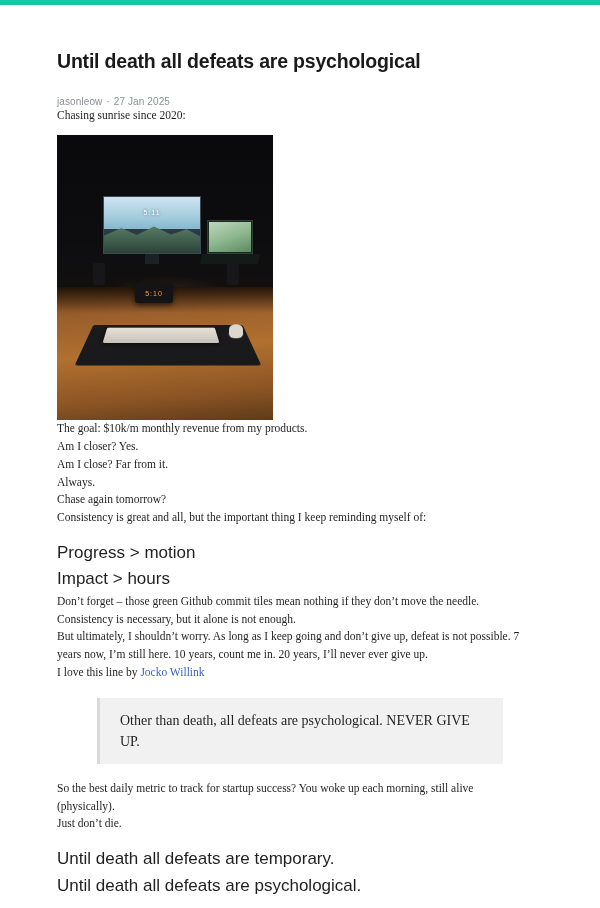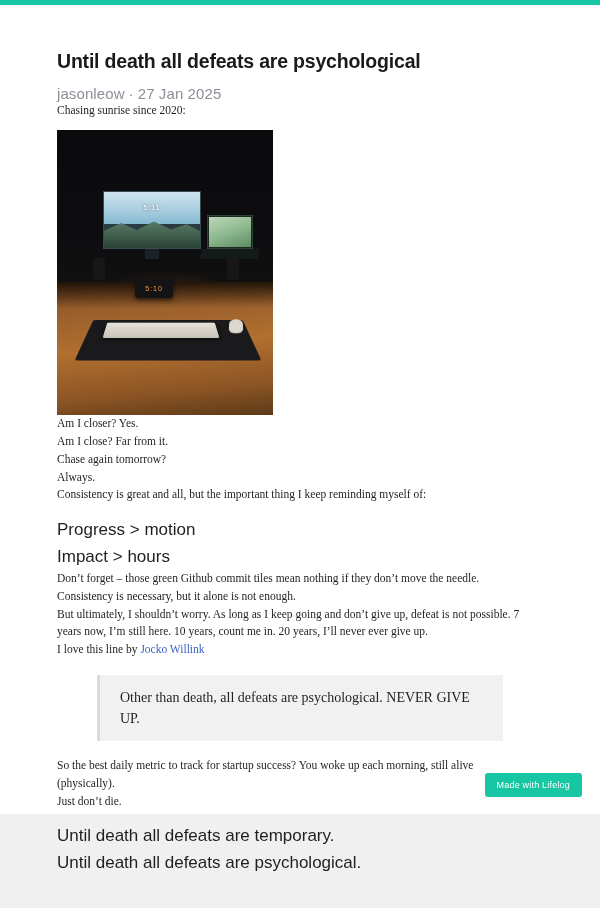--- a/index.html
+++ b/index.html
@@ -10,21 +10,21 @@
   body {
     width: 600px;
     height: 908px;
     background: #f0f0f0;
     font-family: "Liberation Serif", serif;
     overflow: hidden;
   }
   .page {
     position: relative;
     width: 600px;
-    height: 814px;
+    height: 908px;
     background: #ffffff;
   }
   .top-bar {
     height: 5px;
     width: 100%;
     background: #17c6a3;
   }
   .content {
     padding: 0 57px;
   }
@@ -32,23 +32,23 @@
     font-family: "Liberation Sans", sans-serif;
     font-size: 19.5px;
     font-weight: bold;
     color: #1a1a1a;
     letter-spacing: -0.2px;
     margin: 44px 0 0 0;
     line-height: 1.3;
   }
   .meta {
     font-family: "Liberation Sans", sans-serif;
-    font-size: 15px;
+    font-size: 10px;
     color: #8a8f98;
-    margin-top: 11px;
+    margin-top: 22px;
     letter-spacing: 0.1px;
   }
   .meta .sep {
     margin: 0 4px;
   }
   p.body-text, div.body-text {
     font-family: "Liberation Serif", serif;
     font-size: 11.5px;
     color: #1f1f1f;
     line-height: 1.55;
@@ -259,24 +259,25 @@
       <div class="speaker-l"></div>
       <div class="speaker-r"></div>
       <div class="clock-box">
         <div class="digits">5:10</div>
       </div>
       <div class="mat"></div>
       <div class="keyboard"></div>
       <div class="mouse"></div>
     </div>
 
+    <p class="body-text gap-18">The goal: $10k/m monthly revenue from my products.</p>
     <p class="body-text gap-12">Am I closer? Yes.</p>
     <p class="body-text gap-12">Am I close? Far from it.</p>
+    <p class="body-text gap-12">Always.</p>
     <p class="body-text gap-12">Chase again tomorrow?</p>
-    <p class="body-text gap-12">Always.</p>
     <p class="body-text gap-12">Consistency is great and all, but the important thing I keep reminding myself of:</p>
 
     <div class="gap-12">
       <div class="list-line">Progress &gt; motion</div>
       <div class="list-line">Impact &gt; hours</div>
     </div>
 
     <p class="body-text gap-12">Don’t forget – those green Github commit tiles mean nothing if they don’t move the needle. Consistency is necessary, but it alone is not enough.</p>
     <p class="body-text gap-12">But ultimately, I shouldn’t worry. As long as I keep going and don’t give up, defeat is not possible. 7 years now, I’m still here. 10 years, count me in. 20 years, I’ll never ever give up.</p>
 
@@ -289,15 +290,14 @@
     <p class="body-text gap-18">So the best daily metric to track for startup success? You woke up each morning, still alive (physically).</p>
     <p class="body-text gap-12">Just don’t die.</p>
 
     <div class="gap-12">
       <div class="list-line">Until death all defeats are temporary.</div>
       <div class="list-line">Until death all defeats are psychological.</div>
     </div>
 
   </div>
 
-  <div class="badge">Made with Lifelog</div>
 
 </div>
 
 </body></html>

